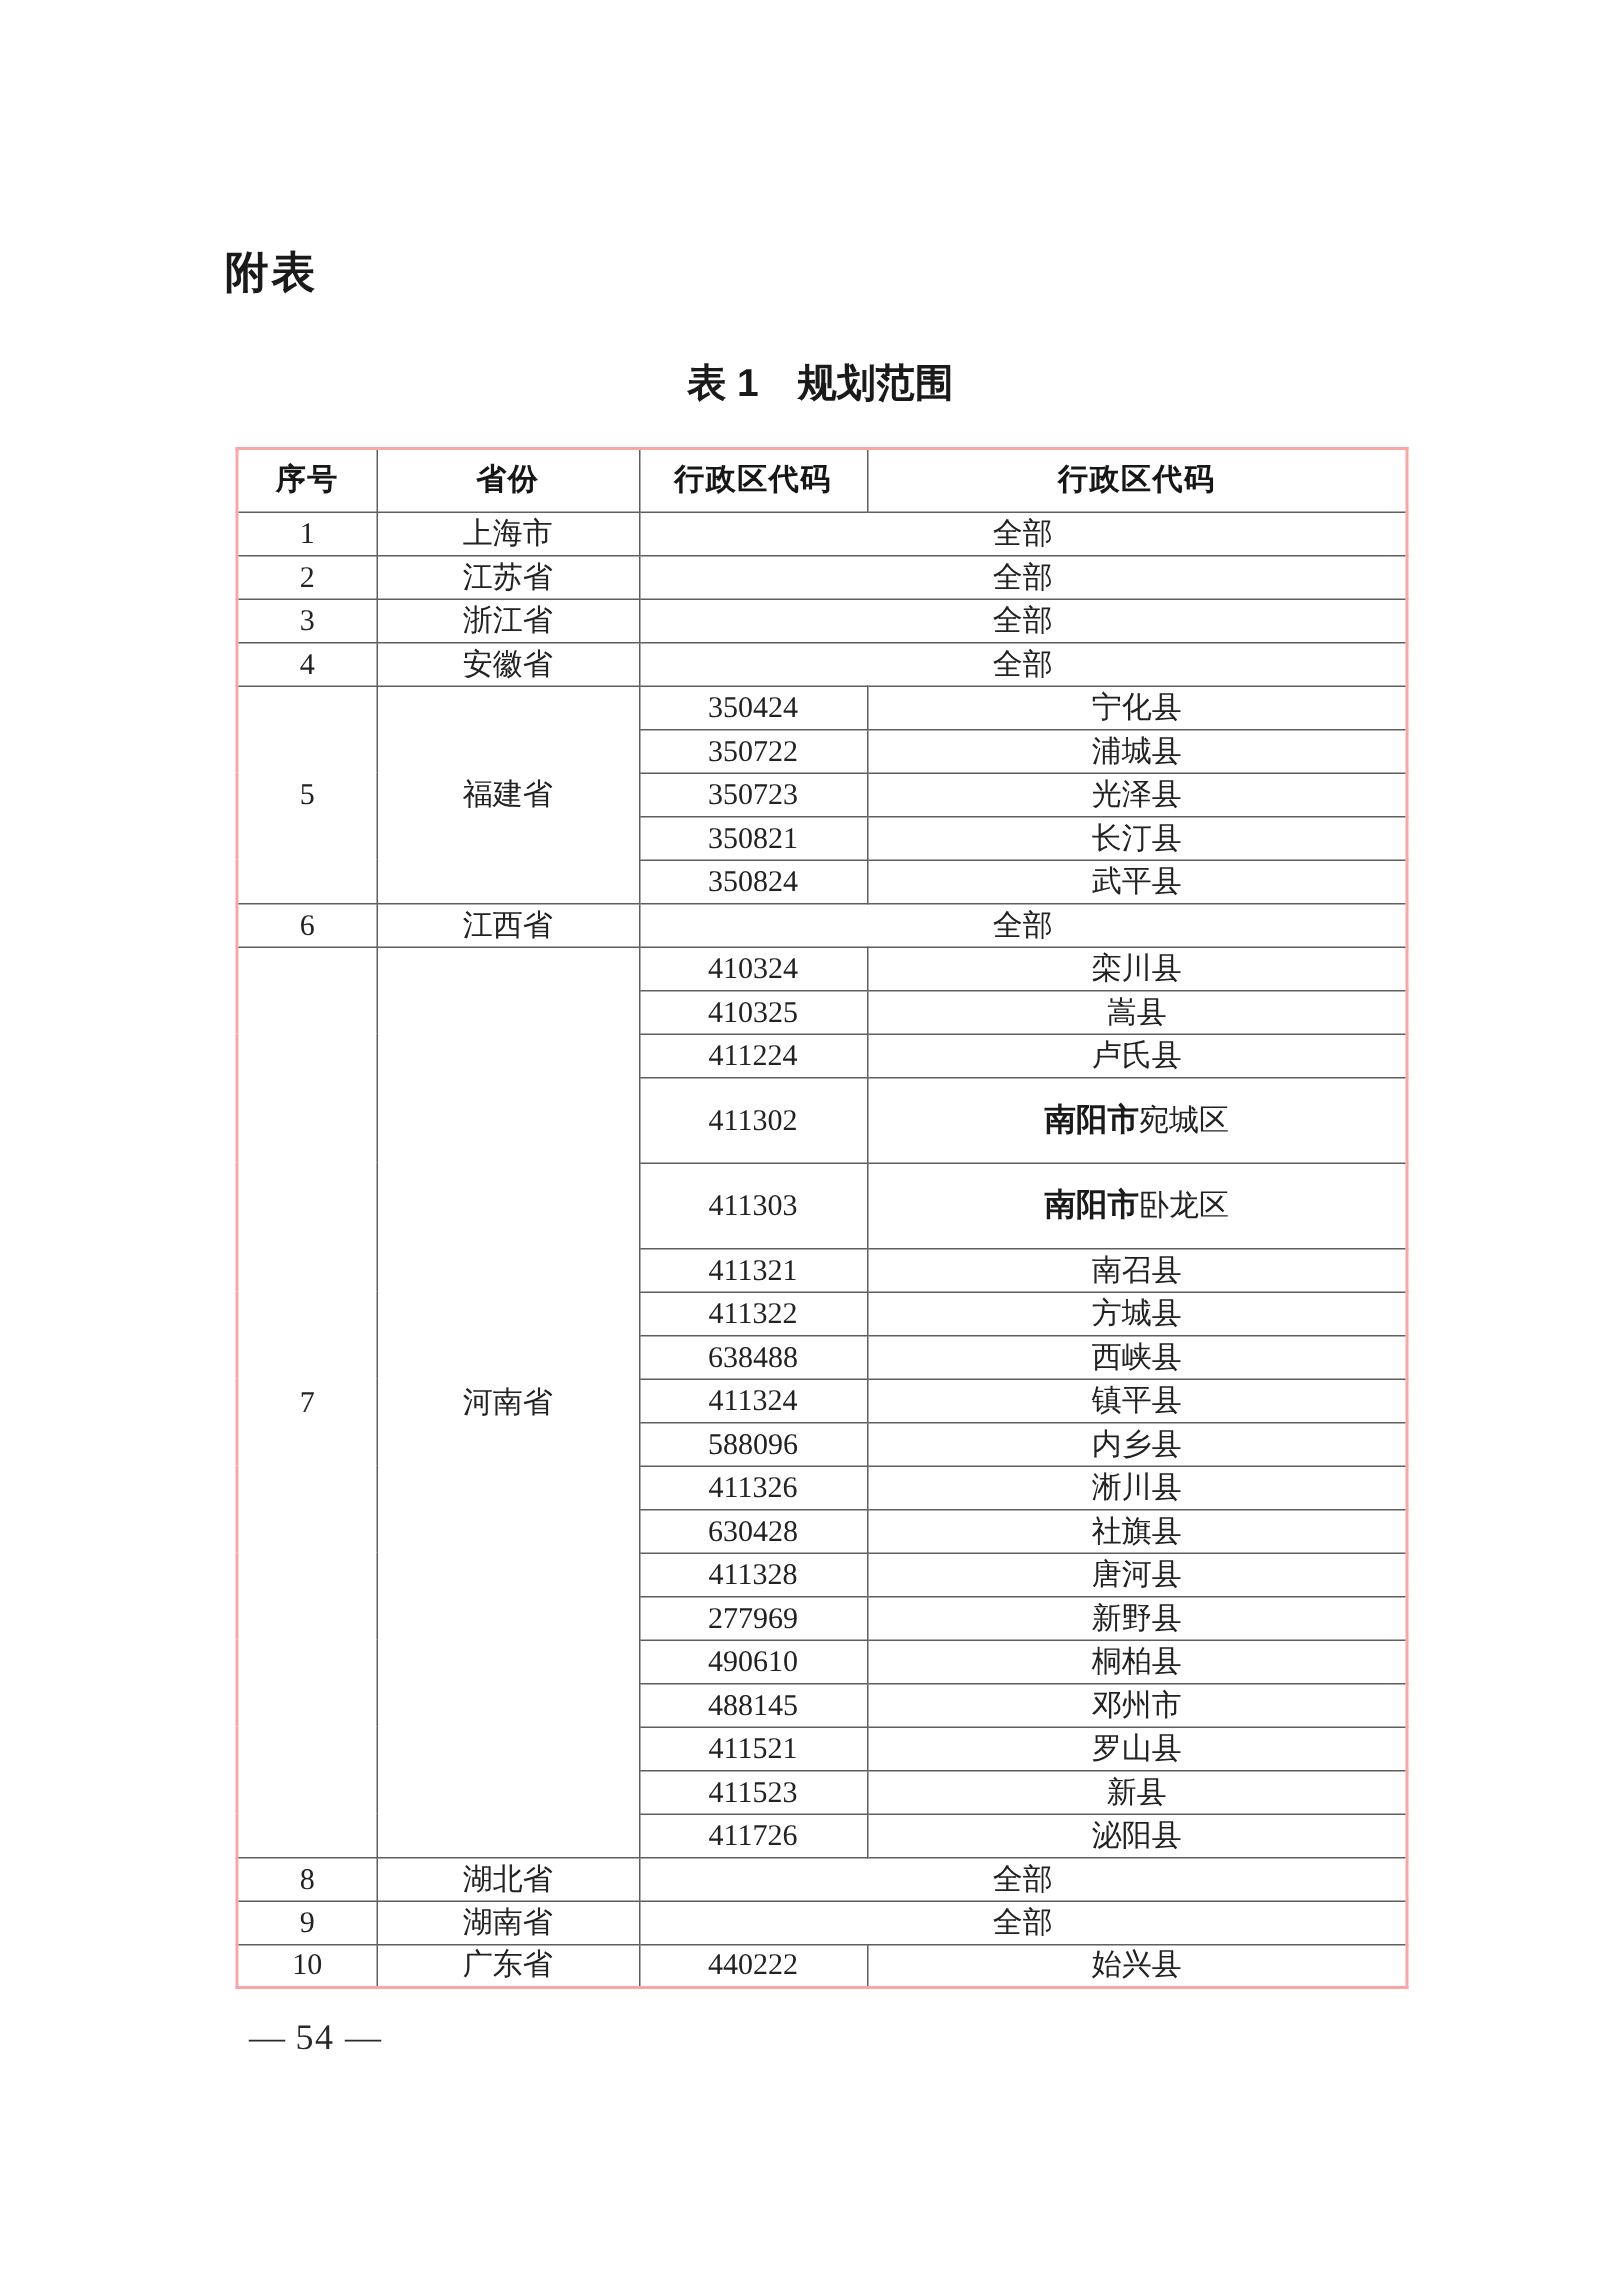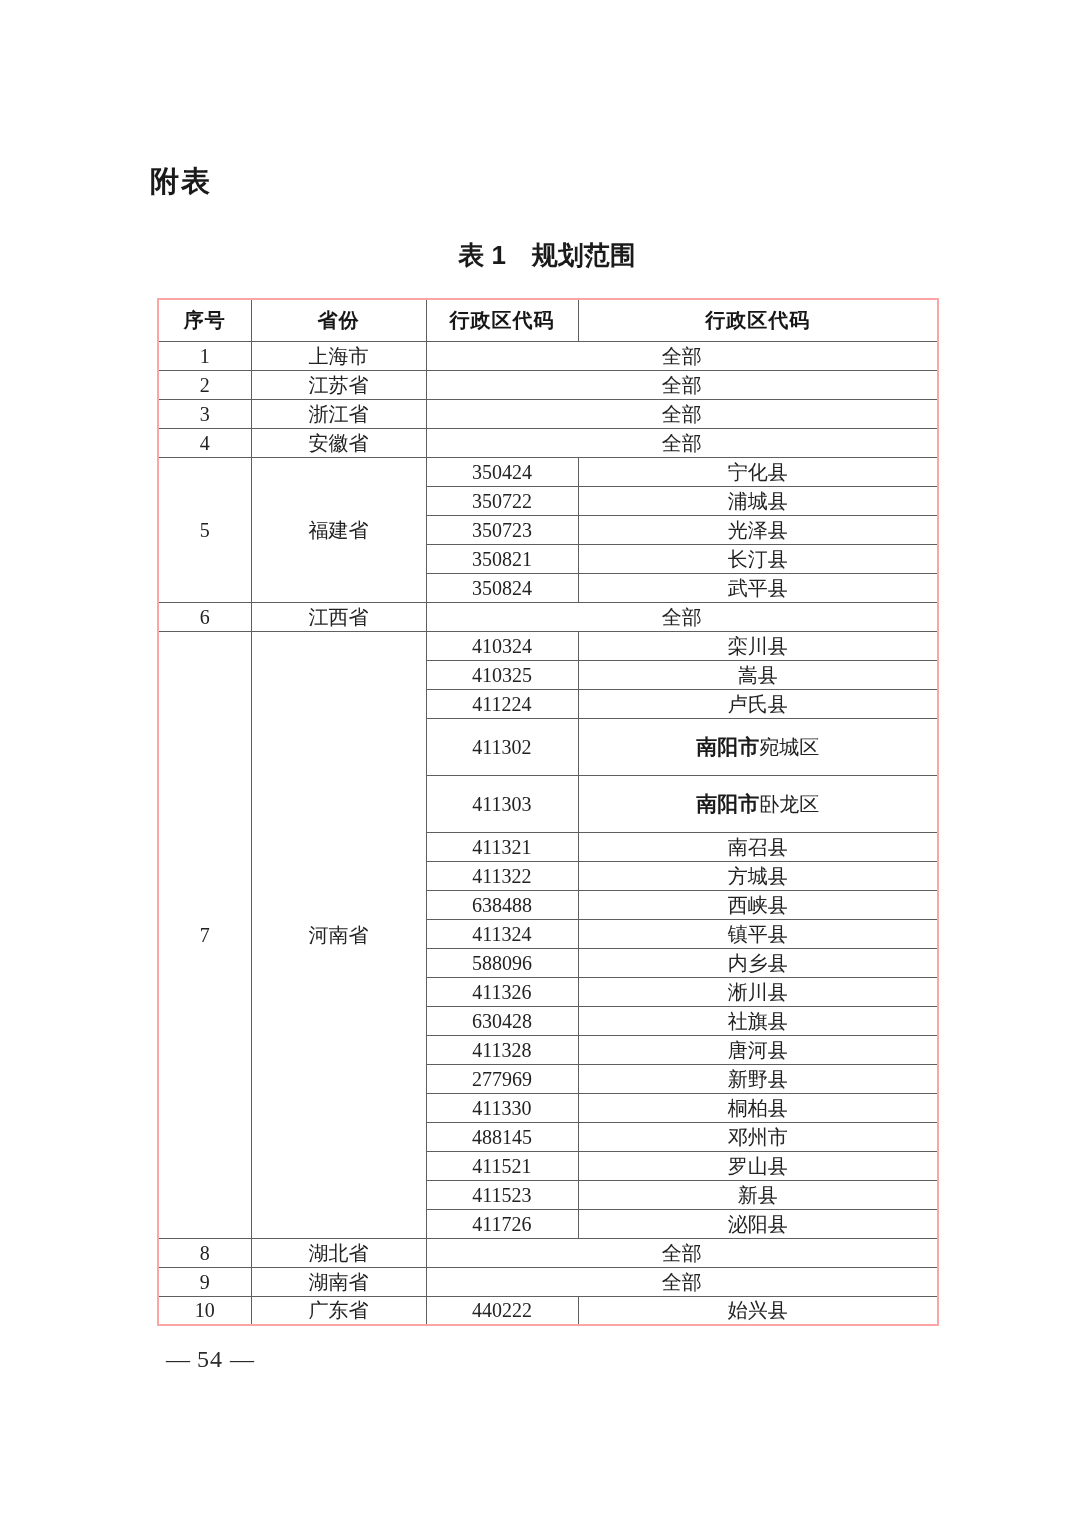--- a/index.html
+++ b/index.html
@@ -212,21 +212,21 @@
         </tr>
         <tr class="r">
           <td>411328</td>
           <td>唐河县</td>
         </tr>
         <tr class="r">
           <td>277969</td>
           <td>新野县</td>
         </tr>
         <tr class="r">
-          <td>411330</td>
+          <td>490610</td>
           <td>桐柏县</td>
         </tr>
         <tr class="r">
           <td>488145</td>
           <td>邓州市</td>
         </tr>
         <tr class="r">
           <td>411521</td>
           <td>罗山县</td>
         </tr>

